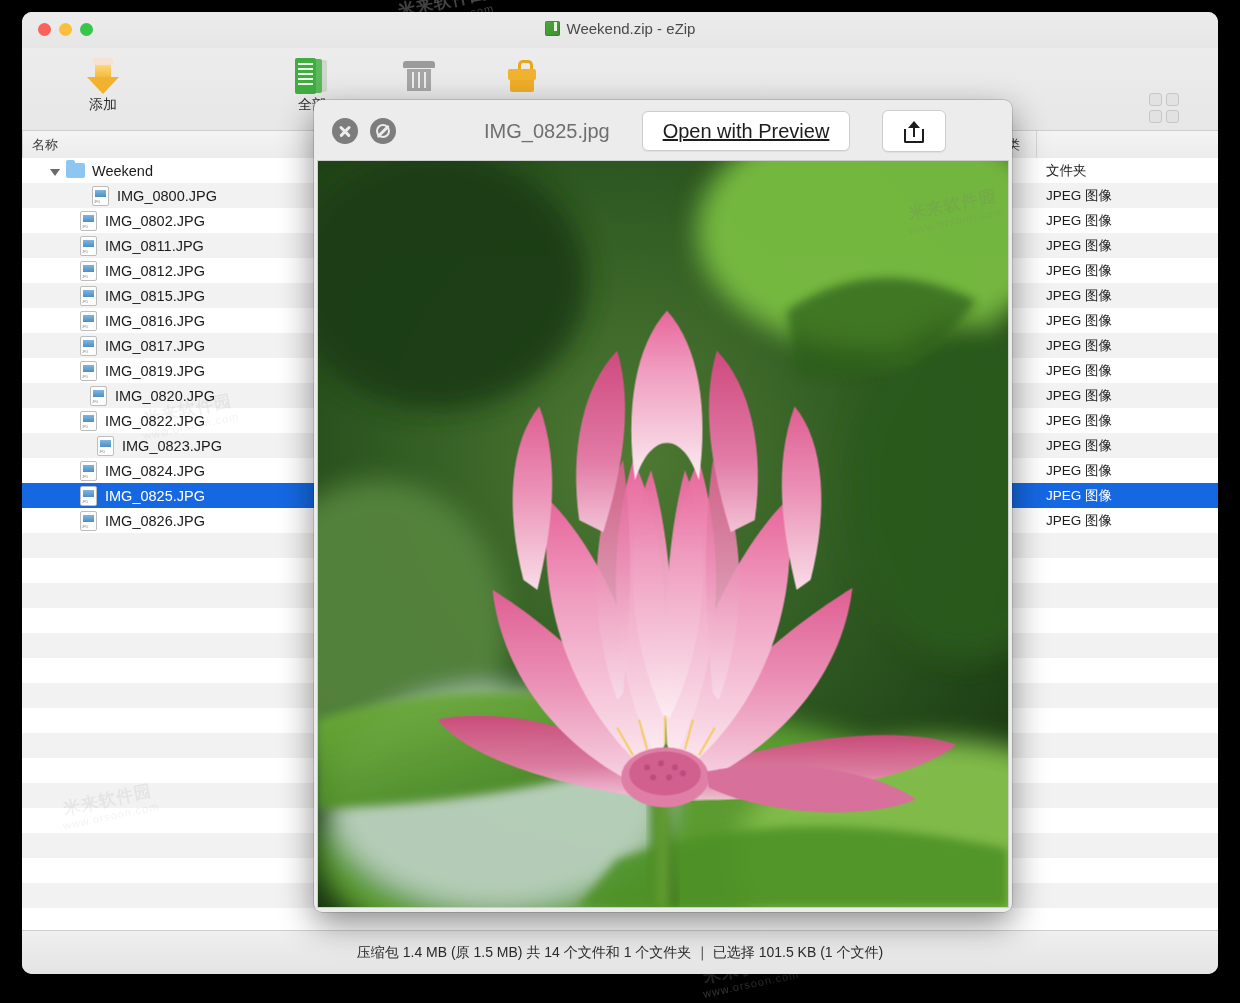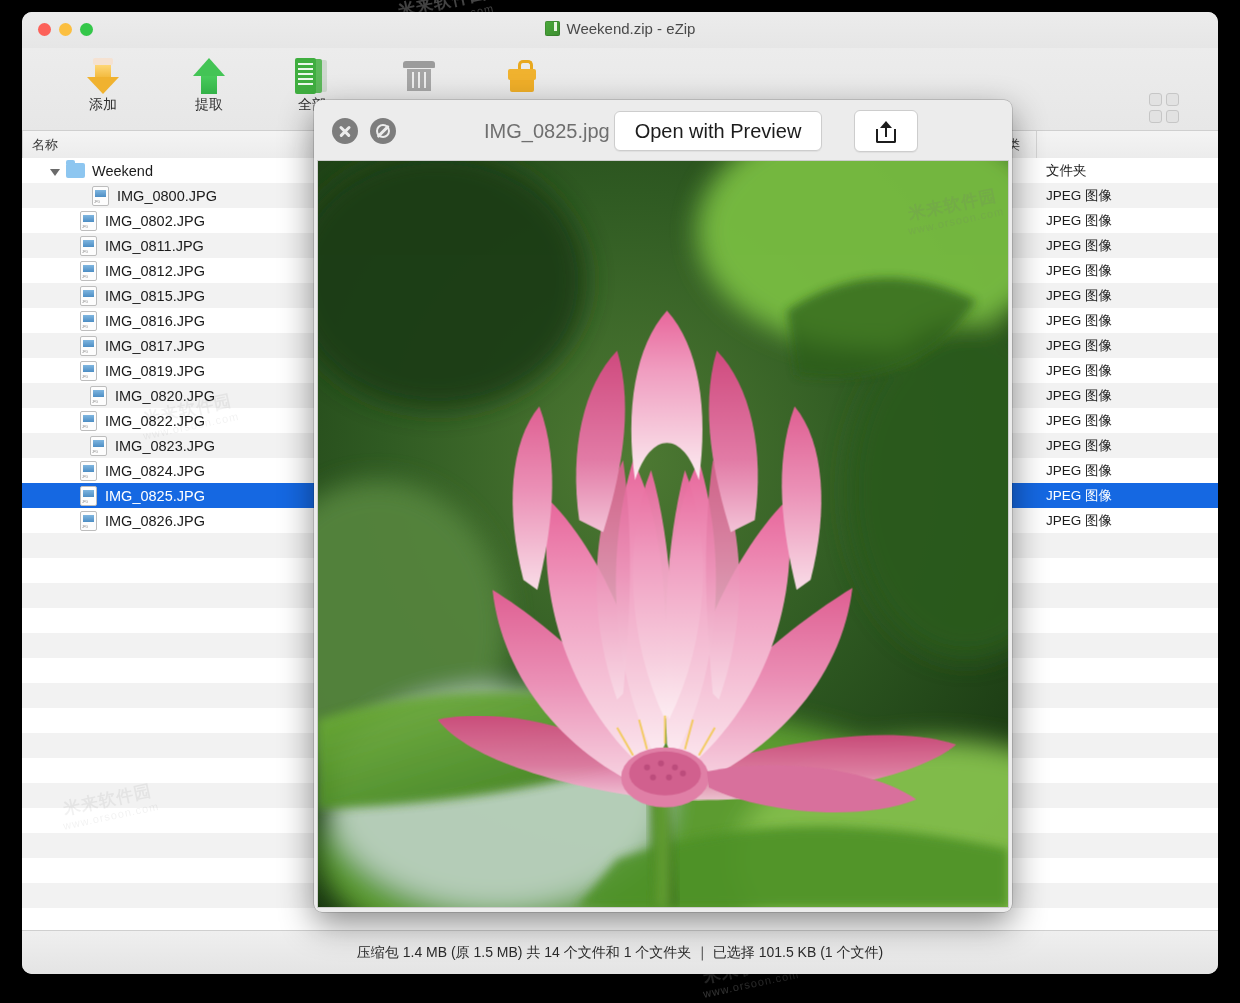--- a/index.html
+++ b/index.html
@@ -211,26 +211,20 @@
 
     <div class="tb-item" style="left:38px;">
       <div class="tb-glyph">
         <span class="arrow arr-down">
             <span class="cap"></span>
           </span>
       </div>
       <div class="tb-label">添加</div>
     </div>
 
-    <div class="tb-item" style="left:144px;">
-      <div class="tb-glyph">
-        <span class="arrow arr-up"></span>
-      </div>
-      <div class="tb-label">提取</div>
-    </div>
 
     <div class="tb-item" style="left:247px;">
       <div class="tb-glyph">
         <span class="docs">
             <i class="d3"></i>
             <i class="d2"></i>
             <i class="d1"></i>
           </span>
       </div>
       <div class="tb-label">全部</div>
@@ -351,21 +345,21 @@
         <div class="kd">JPEG 图像</div>
       </div>
       <div class="row">
         <div class="nm" style="left: 58px;">
           <span class="jpg-ico"></span>
           <span>IMG_0822.JPG</span>
         </div>
         <div class="kd">JPEG 图像</div>
       </div>
       <div class="row alt">
-        <div class="nm" style="left: 68px;">
+        <div class="nm" style="left: 75px;">
           <span class="jpg-ico"></span>
           <span>IMG_0823.JPG</span>
         </div>
         <div class="kd">JPEG 图像</div>
       </div>
       <div class="row">
         <div class="nm" style="left: 58px;">
           <span class="jpg-ico"></span>
           <span>IMG_0824.JPG</span>
         </div>
@@ -405,21 +399,21 @@
 
   <div id="statusbar">
     <span id="status-text">压缩包 1.4 MB (原 1.5 MB) 共 14 个文件和 1 个文件夹  ｜  已选择 101.5 KB (1 个文件)</span>
   </div>
 
   <div id="quicklook">
     <div id="ql-header">
       <span class="ql-btn ql-close" style="margin-left:18px;"></span>
       <span class="ql-btn ql-noent" style="margin-left:12px;"></span>
       <span id="ql-filename" style="margin-left:88px;">IMG_0825.jpg</span>
-      <span id="ql-open-btn" style="margin-left:4px;">Open with Preview</span>
+      <span id="ql-open-btn" style="margin-left:32px;text-decoration:underline;">Open with Preview</span>
       <span id="ql-share-btn" style="margin-left:32px;">
         <span class="share-ico">
           <i class="bx"></i>
             <i class="st"></i>
             <i class="ah"></i>
         </span>
       </span>
     </div>
 
     <div id="ql-image">

